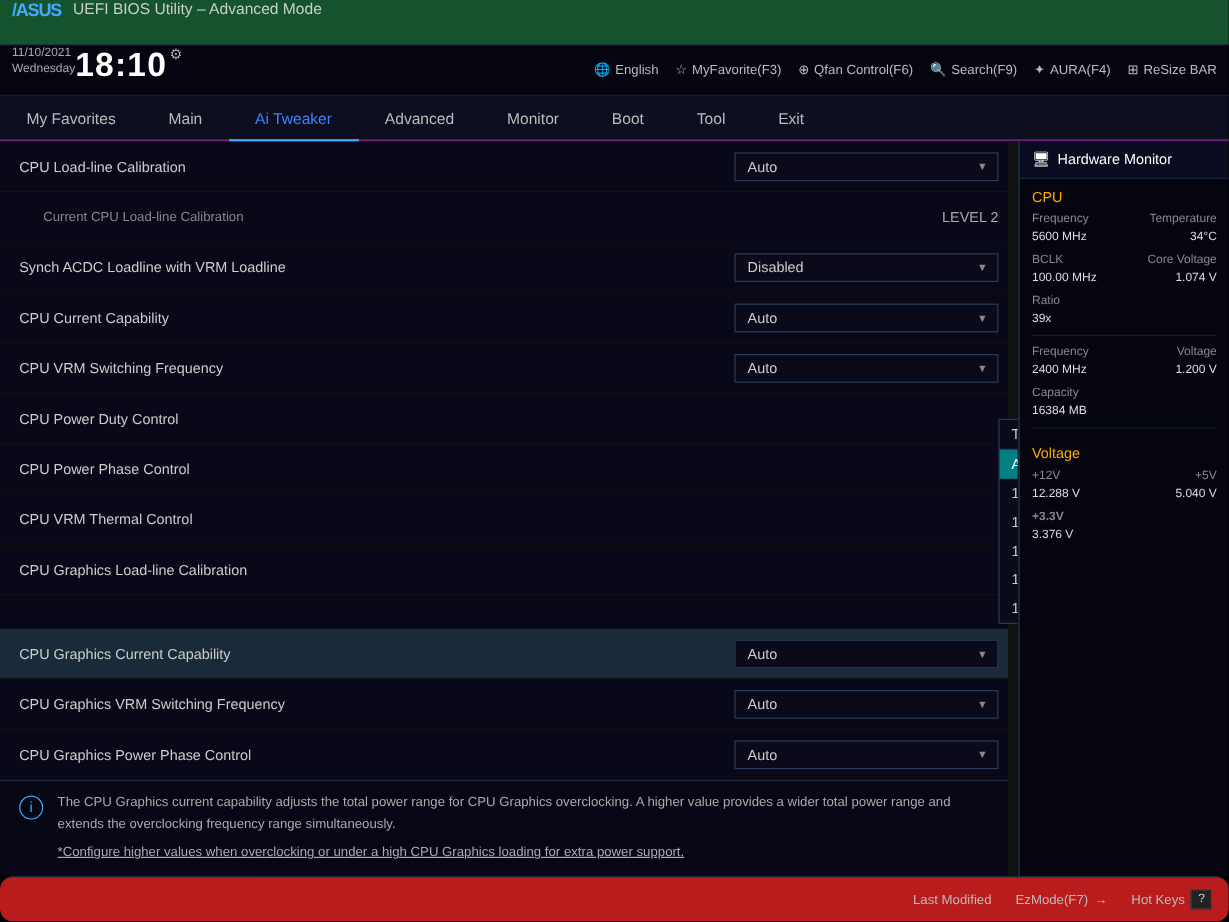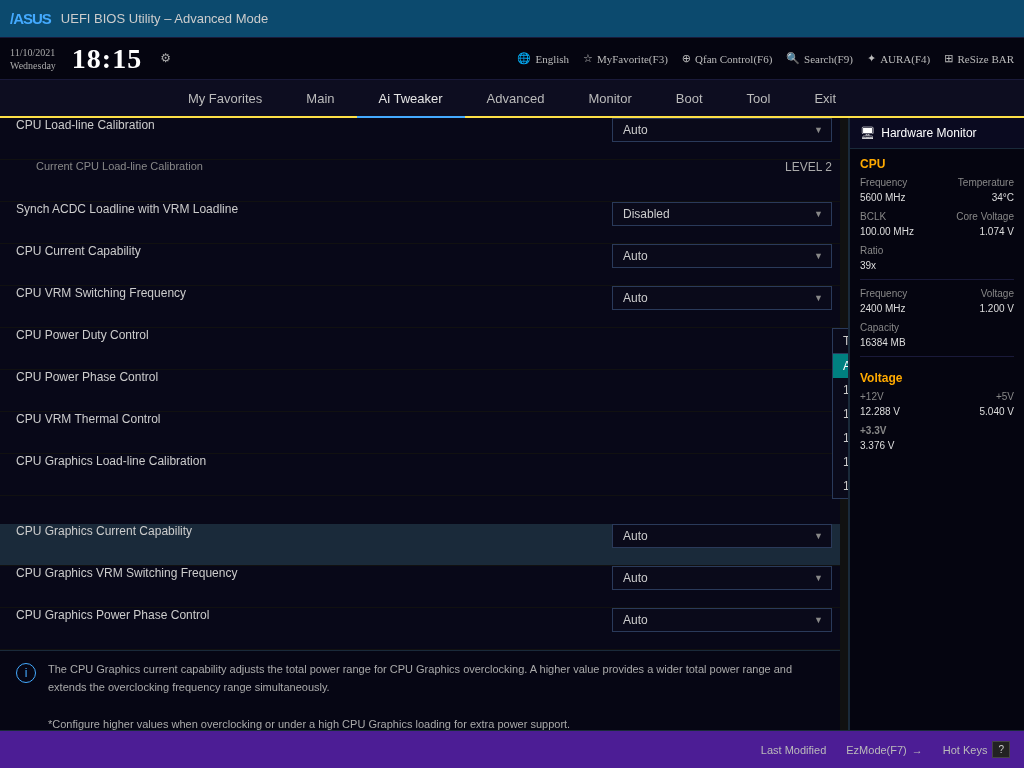--- a/index.html
+++ b/index.html
@@ -7,77 +7,72 @@
       width: 1024px;
       height: 768px;
       background: #000;
       font-family: 'Segoe UI', Arial, sans-serif;
       overflow: hidden;
       color: #ccc;
     }
 
     
     #header {
-      background: #0c4a6e;
+      background: #14532d;
       height: 38px;
       display: flex;
-      align-items: center;
       padding: 0 10px;
       border-bottom: 1px solid #1a1a3a;
     }
     #asus-logo {
       color: #4af;
       font-weight: bold;
       font-size: 15px;
       margin-right: 10px;
       letter-spacing: -1px;
     }
     #bios-title {
       color: #ccc;
       font-size: 13px;
     }
 
     
     #clock-bar {
       background: #050510;
       height: 42px;
       display: flex;
-      align-items: center;
       padding: 0 10px;
       border-bottom: 1px solid #1a1a3a;
-      gap: 16px;
-      font-family: Liberation Serif, serif;
     }
     #date-block { display: flex; flex-direction: column; font-size: 10px; color: #aaa; line-height: 1.3; }
     #clock { font-size: 28px; color: #fff; font-weight: bold; letter-spacing: 1px; }
     #gear-icon { color: #aaa; font-size: 12px; margin-left: 2px; }
     .topbar-item { display: flex; align-items: center; gap: 4px; color: #bbb; font-size: 11px; cursor: pointer; }
     #topbar-right { margin-left: auto; display: flex; gap: 14px; }
 
     
     #nav {
       background: #0d0d20;
       height: 38px;
       display: flex;
       align-items: stretch;
-      border-bottom: 2px solid #fde047;
+      border-bottom: 2px solid #701a75;
       padding-left: 0;
-      justify-content: center;
     }
     .nav-item {
       padding: 0 22px;
       display: flex;
       align-items: center;
       font-size: 13px;
       color: #bbb;
       cursor: pointer;
       border-bottom: 2px solid transparent;
       margin-bottom: -2px;
     }
-    .nav-item.active { color: #e5e5e5; border-bottom: 2px solid #4af; }
+    .nav-item.active { color: #3b82f6; border-bottom: 2px solid #4af; }
 
     
     #main {
       display: flex;
       height: calc(768px - 38px - 42px - 38px - 38px);
     }
 
     
     #left-panel {
       flex: 1;
@@ -101,20 +96,21 @@
       right: 0;
       top: 40%;
       width: 8px;
       height: 40px;
       background: #333;
       border-radius: 4px;
     }
 
     .setting-row {
       display: flex;
+      align-items: center;
       height: 42px;
       padding: 0 16px 0 16px;
       border-bottom: 1px solid #111;
       position: relative;
       gap: 12px;
     }
     .setting-label {
       font-size: 12px;
       color: #ccc;
       flex: 1;
@@ -219,42 +215,43 @@
       color: #fff;
       border-bottom: 1px solid #1a2a3a;
       display: flex;
       align-items: center;
       gap: 6px;
     }
     .hw-section-title {
       color: #fa0;
       font-size: 12px;
       padding: 8px 10px 4px;
-      font-weight: bold;
+      font-weight: normal;
     }
     .hw-row {
       display: flex;
       justify-content: space-between;
       padding: 2px 10px;
       gap: 24px;
     }
     .hw-label { color: #888; font-size: 10px; }
     .hw-value { color: #ddd; font-size: 10px; }
     .hw-divider { border-bottom: 1px solid #1a1a3a; margin: 6px 10px; }
 
     
     #footer {
-      background: #4c1d95;
+      background: #b91c1c;
       height: 38px;
       display: flex;
       align-items: center;
       justify-content: flex-end;
       padding: 0 14px;
       gap: 20px;
       border-top: 1px solid #1a2a3a;
+      border-radius: 11px;
     }
     .footer-btn {
       display: flex;
       align-items: center;
       gap: 5px;
       font-size: 11px;
       color: #bbb;
       cursor: pointer;
     }
     .footer-key {
@@ -277,21 +274,21 @@
 <div id="header">
   <span id="asus-logo">/ASUS</span>
   <span id="bios-title">UEFI BIOS Utility – Advanced Mode</span>
 </div>
 
 <div id="clock-bar">
   <div id="date-block">
     <span>11/10/2021</span>
     <span>Wednesday</span>
   </div>
-  <span id="clock">18:15</span>
+  <span id="clock">18:10</span>
   <span id="gear-icon">⚙</span>
   <div id="topbar-right">
     <div class="topbar-item">
       <span>🌐</span>
       <span>English</span>
     </div>
     <div class="topbar-item">
       <span>☆</span>
       <span>MyFavorite(F3)</span>
     </div>
@@ -423,21 +420,21 @@
         <div class="dropdown-btn">
           <span>Auto</span>
         </div>
       </div>
     </div>
 
     <div id="info-bar">
       <div id="info-icon">i</div>
       <div id="info-text">
         <div>The CPU Graphics current capability adjusts the total power range for CPU Graphics overclocking. A higher value provides a wider total power range and extends the overclocking frequency range simultaneously.</div>
-        <div style="margin-top:20px;">*Configure higher values when overclocking or under a high CPU Graphics loading for extra power support.</div>
+        <div style="margin-top:6px;text-decoration:underline;">*Configure higher values when overclocking or under a high CPU Graphics loading for extra power support.</div>
       </div>
     </div>
 
     <div id="scroll-track">
       <div id="scroll-thumb"></div>
     </div>
   </div>
 
   <div id="right-panel">
     <div id="hw-monitor-title">

